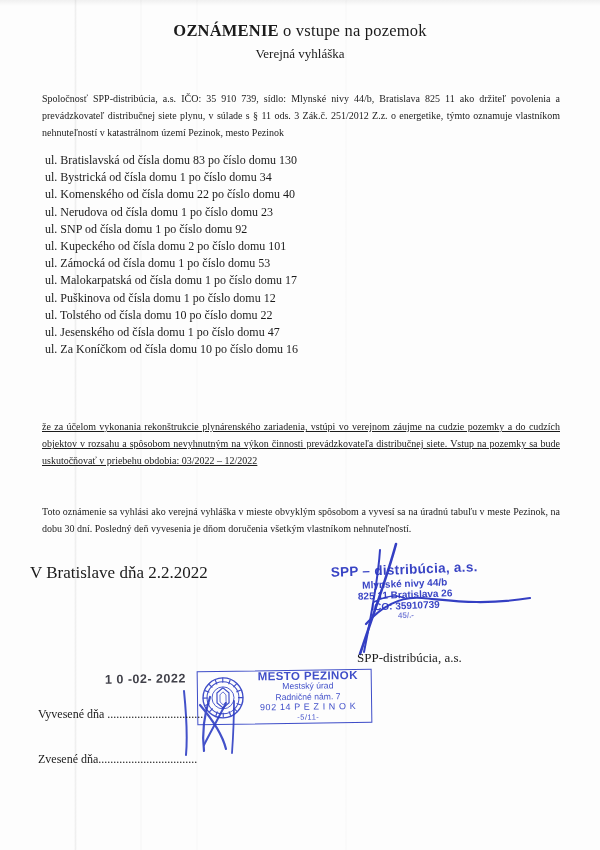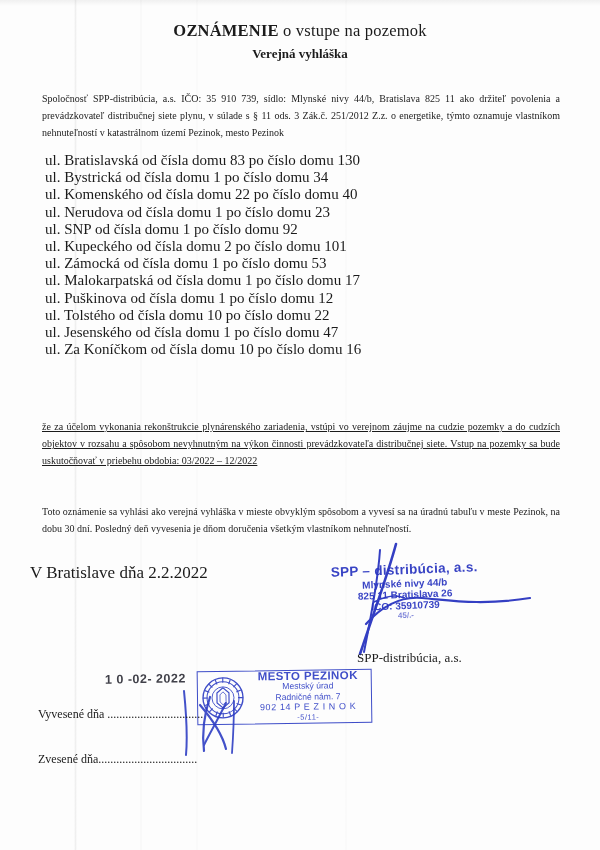--- a/index.html
+++ b/index.html
@@ -42,41 +42,41 @@
     text-align: center;
   }
   .title-main {
     font-size: 16.5px;
     letter-spacing: 0.2px;
     line-height: 1.15;
   }
   .title-main .strong { font-weight: bold; }
   .title-sub {
     font-size: 13px;
-    font-weight: bold;
+    font-weight: normal;
     margin-top: 5px;
   }
 
   .para {
     position: absolute;
     left: 42px;
     width: 518px;
     font-size: 10px;
     line-height: 17.2px;
     text-align: justify;
   }
   #intro-para { top: 90px; }
   #purpose-para { top: 418px; text-decoration: underline; }
   #publication-para { top: 503px; }
 
   .street-list {
     position: absolute;
     left: 45px;
     top: 152px;
-    font-size: 15px;
+    font-size: 12px;
     line-height: 17.2px;
     list-style: none;
     margin: 0;
     padding: 0;
   }
   .street-list li { white-space: nowrap; }
 
   .date-line {
     position: absolute;
     left: 30px;

